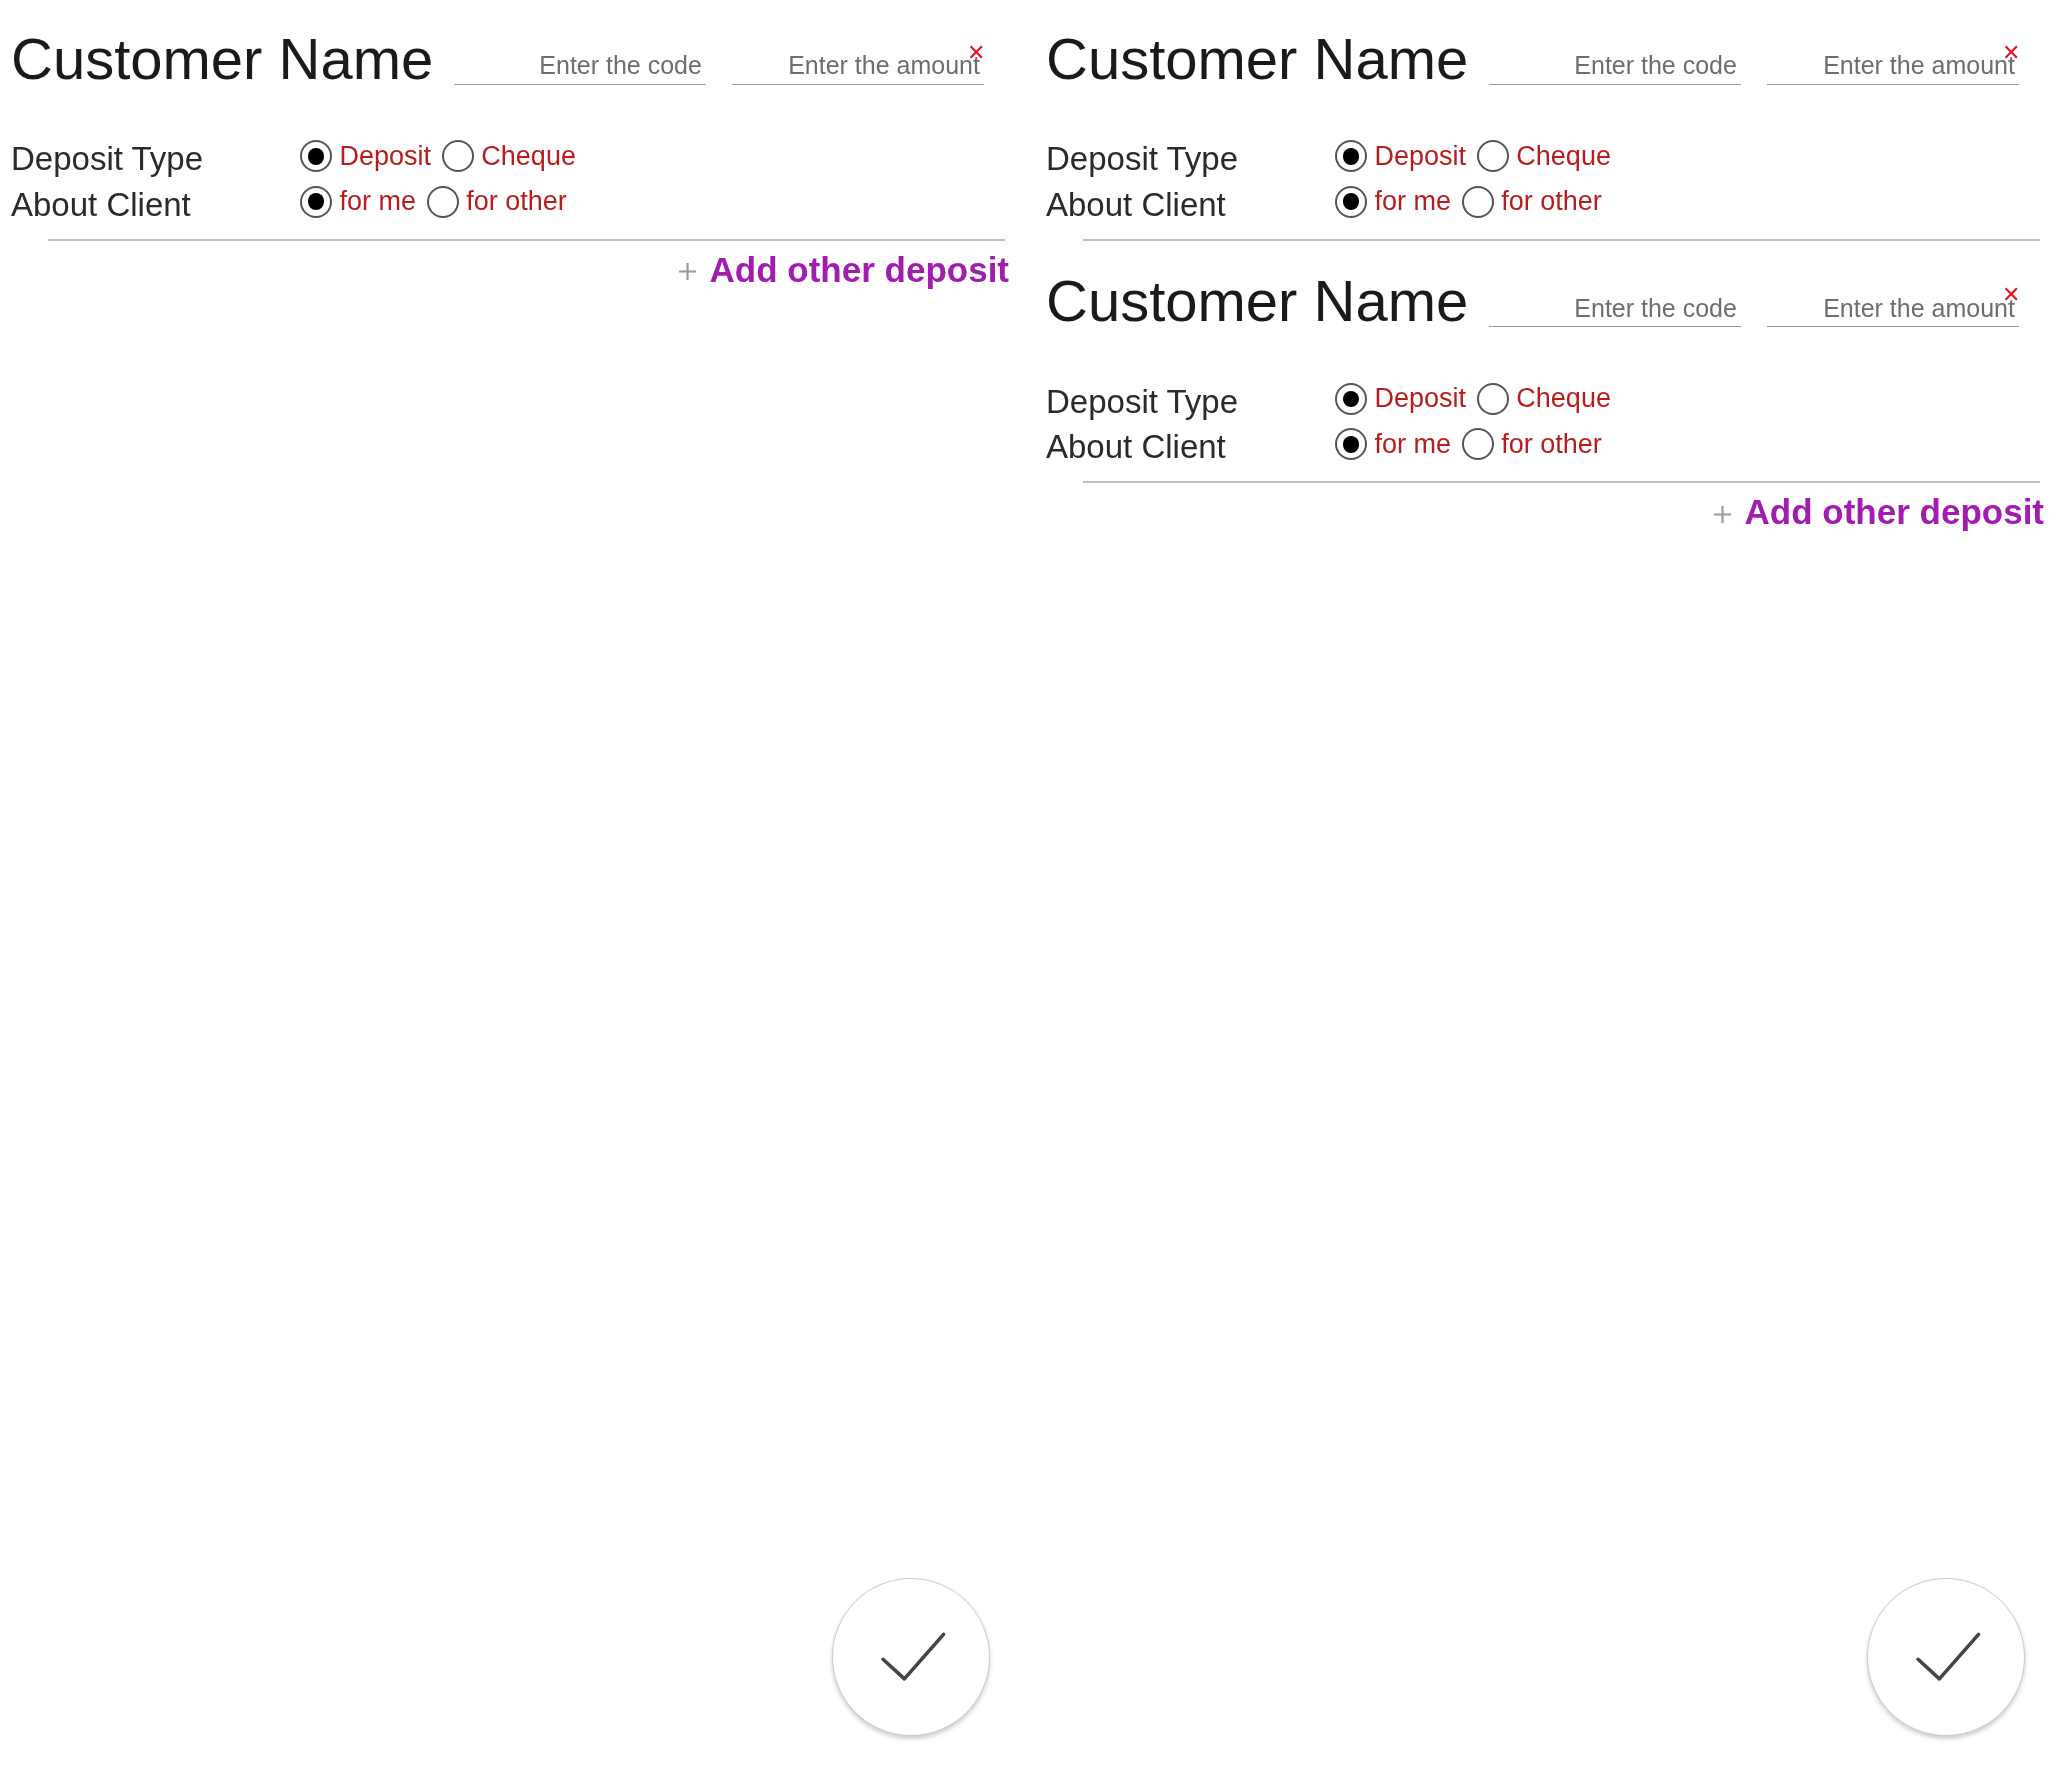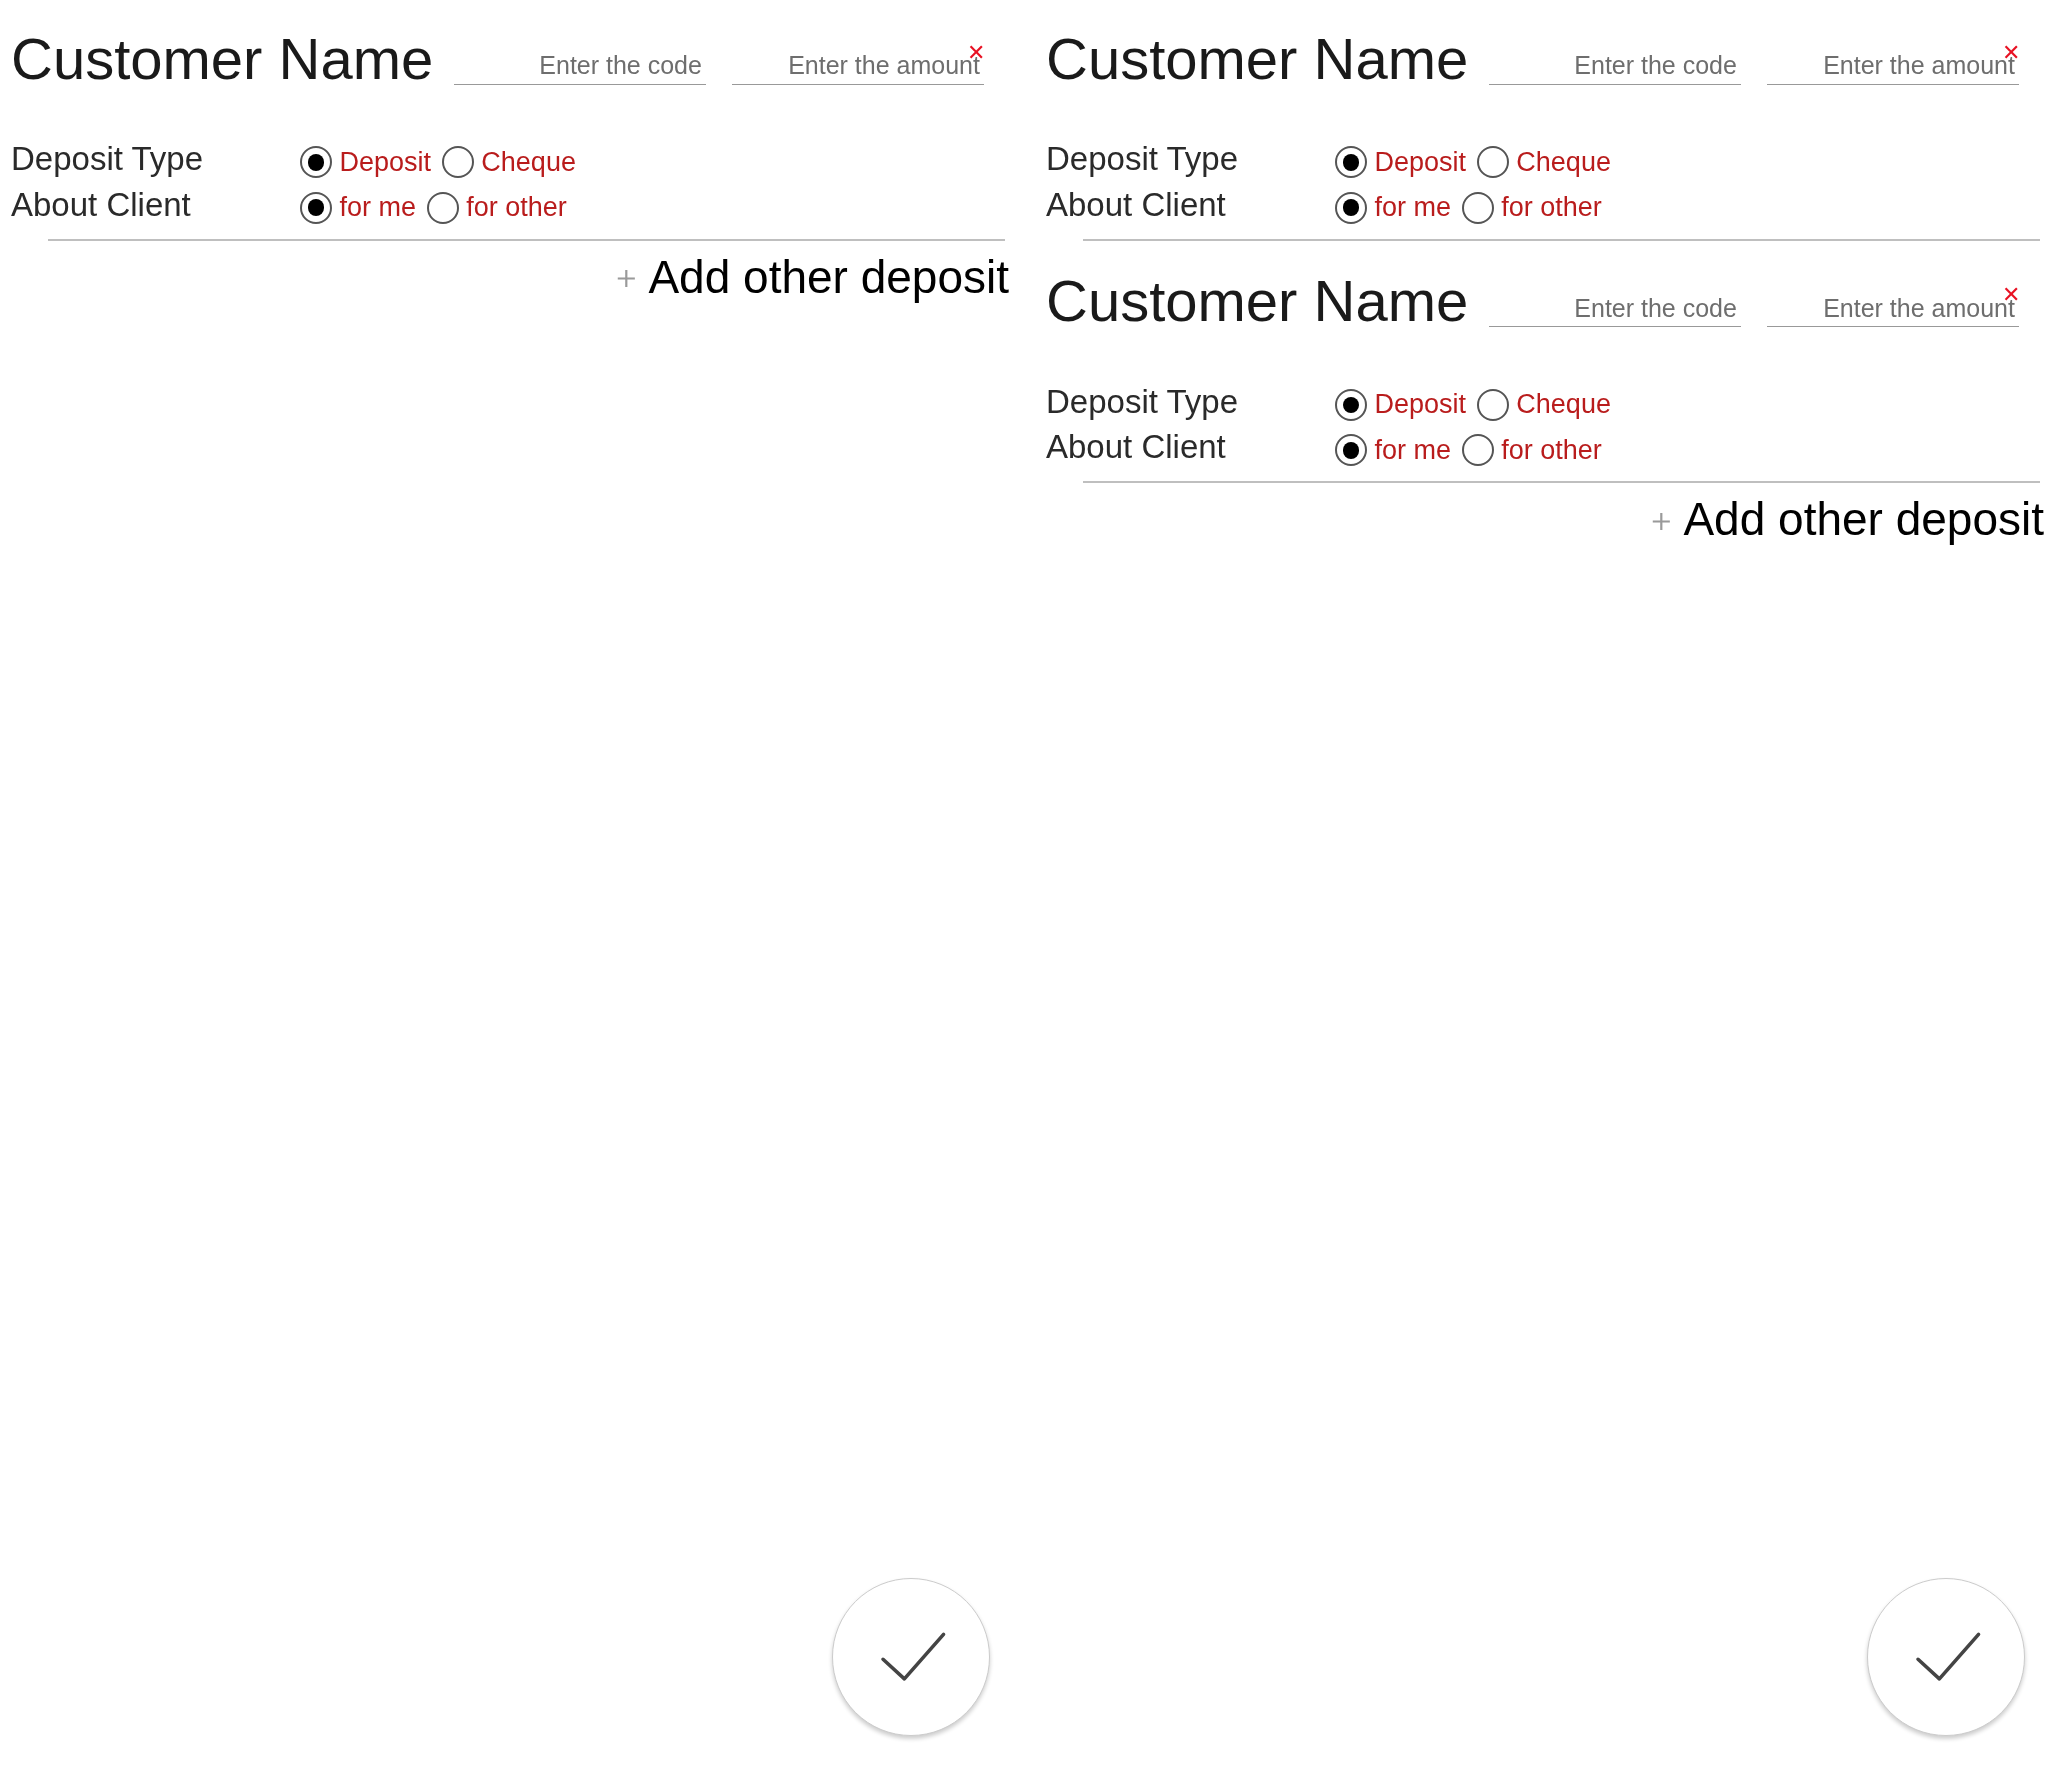--- a/index.html
+++ b/index.html
@@ -74,21 +74,21 @@
   }
   .text-input::placeholder {
     color: #6e6e6e;
     opacity: 1;
   }
   .radio-section {
     margin-top: 50px;
   }
   .radio-row {
     display: flex;
-    align-items: flex-end;
+    align-items: flex-start;
     gap: 11px;
     margin-bottom: 7.4px;
   }
   .radio-row-label {
     font-size: 33px;
     font-weight: 400;
     color: #2a2a2a;
     width: 278px;
     white-space: nowrap;
   }
@@ -133,23 +133,23 @@
     padding-right: 7.4px;
     margin-top: 9.3px;
   }
   .plus-icon {
     font-size: 33px;
     color: #9a9a9a;
     font-weight: 300;
     line-height: 1;
   }
   .add-other-text {
-    font-size: 46px;
-    color: #000000;
-    font-weight: 400;
+    font-size: 35px;
+    color: #a21caf;
+    font-weight: 700;
   }
   .confirm-fab {
     position: absolute;
     right: 45px;
     bottom: 45px;
     width: 158px;
     height: 158px;
     border-radius: 50%;
     background: #fff;
     border: 1.9px solid #ccc;

